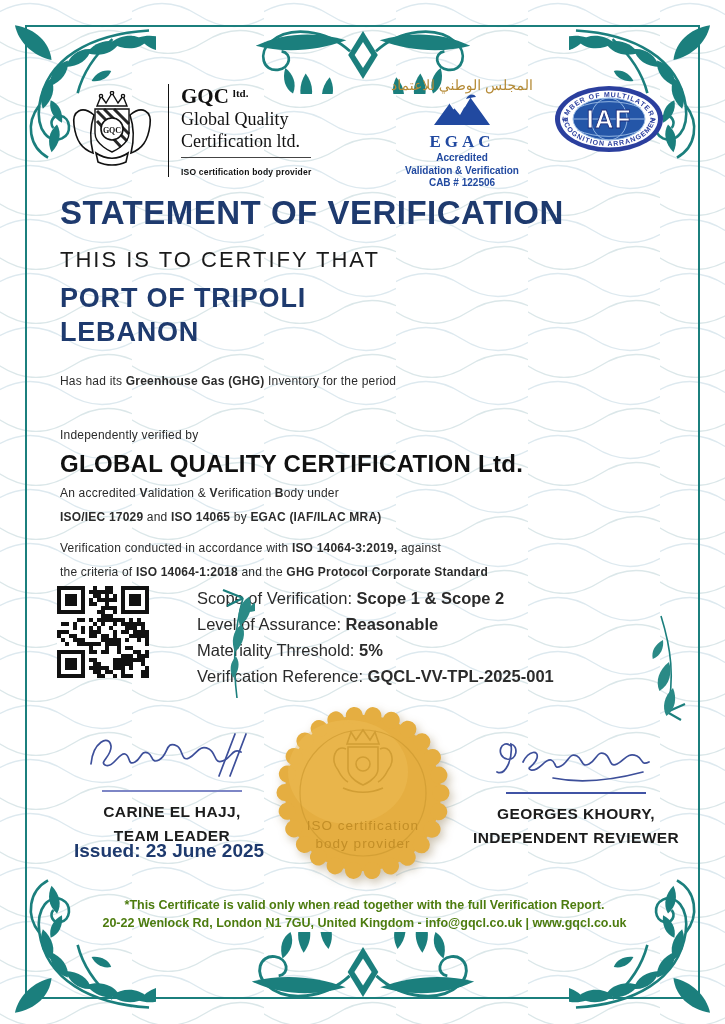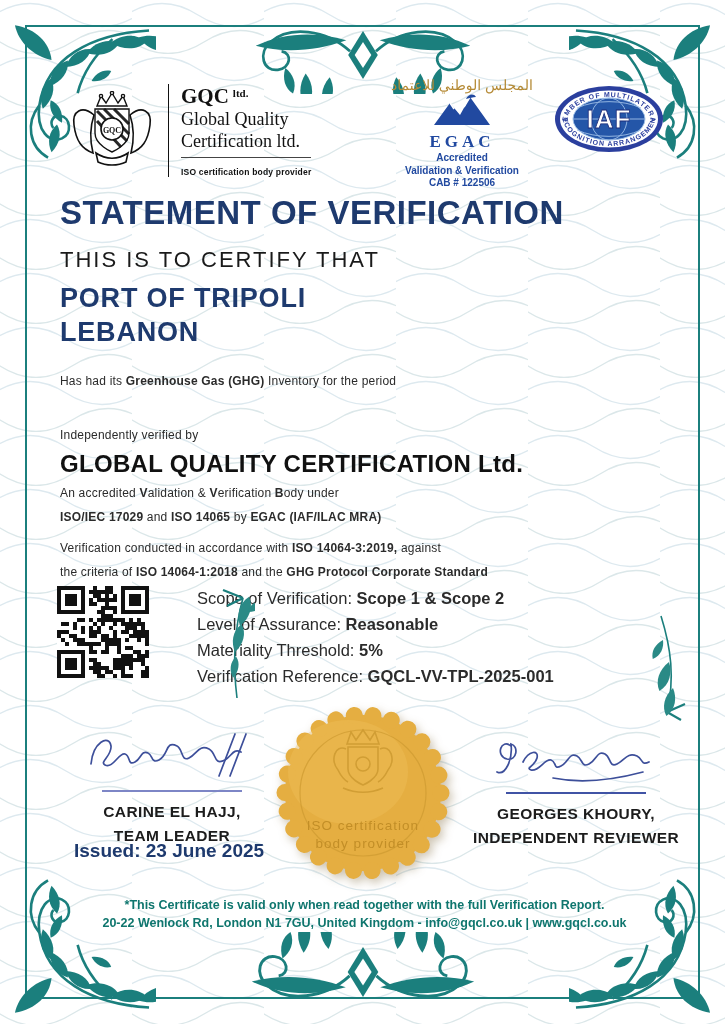--- a/index.html
+++ b/index.html
@@ -39,21 +39,21 @@
   .scope-rows{margin-left:48px;font-size:16.5px;line-height:1.57;color:#2b2b2b;text-align:left;}
 
   
   .sig{position:absolute;z-index:4;text-align:center;}
   .sig-line{height:2px;width:140px;margin:2px auto 8px;}
   .sig-name{font-size:15.5px;font-weight:bold;color:#1c1c1c;letter-spacing:.4px;line-height:1.55;}
   .issued{position:absolute;left:74px;top:840px;font-size:19px;font-weight:800;color:#1e3a6e;z-index:4;}
 
   .seal{position:absolute;left:272px;top:702px;z-index:3;filter:drop-shadow(3px 4px 5px rgba(90,60,0,.3));}
 
-  .footer{position:absolute;left:64px;right:60px;top:896px;text-align:center;font-size:12.5px;font-weight:bold;color:#0f766e;line-height:1.45;z-index:3;}
+  .footer{position:absolute;left:64px;right:60px;top:896px;text-align:center;font-size:12.5px;font-weight:bold;color:#4d7c0f;line-height:1.45;z-index:3;}
 
   b{font-weight:800;}
 </style>
 </head>
 <body>
 
 <div class="cert">
 
   <svg class="waves" width="725" height="1024">
     <defs>

